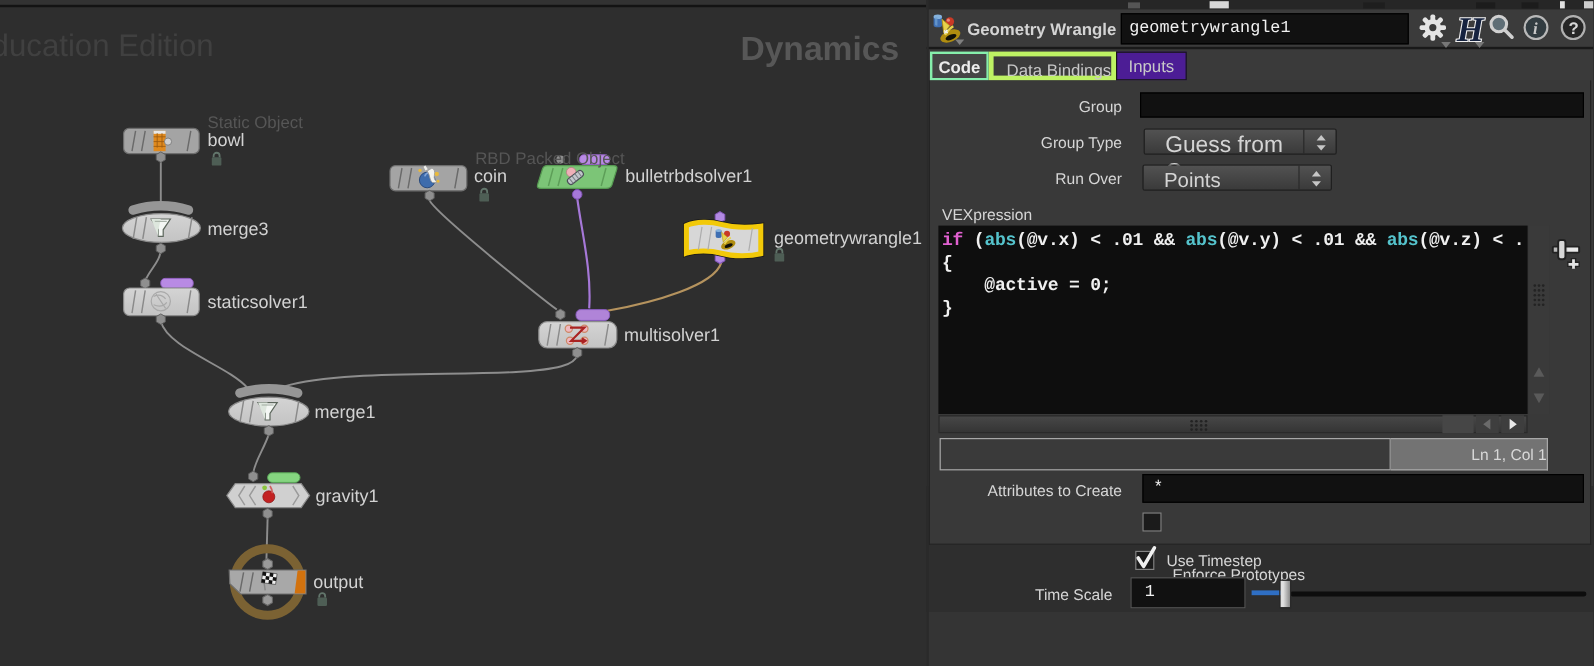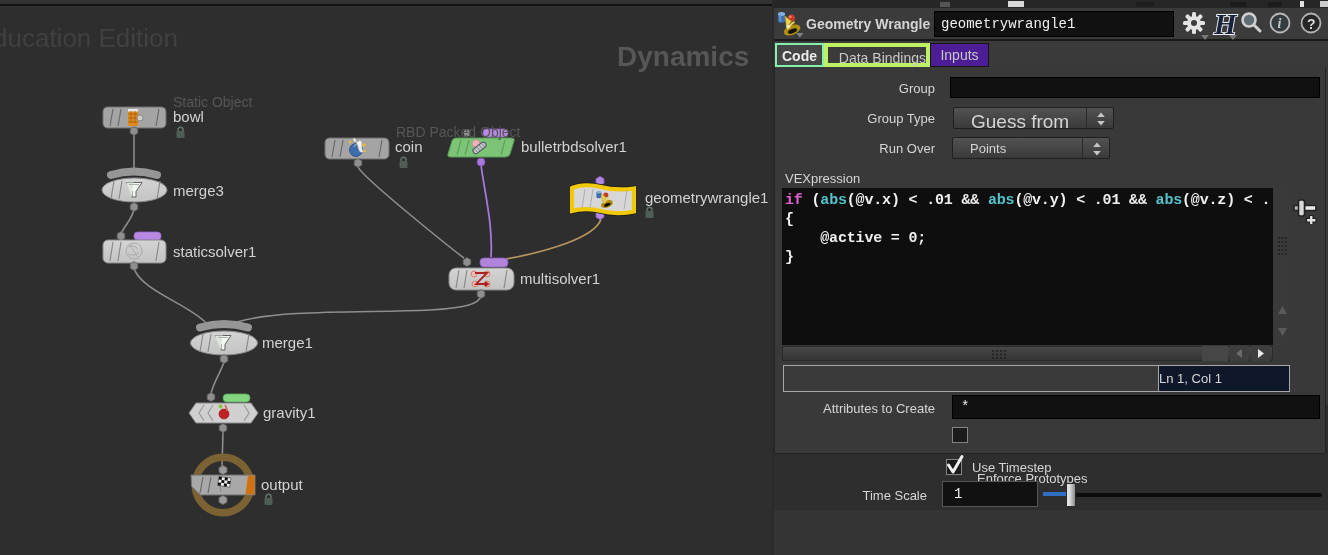--- a/index.html
+++ b/index.html
@@ -13,21 +13,21 @@
   .mono{font-family:"Liberation Mono",monospace;}
 </style>
 </head>
 <body>
 <div id="page">
 
   <div class="abs" style="left:0;top:0;width:772px;height:555px;background:#2e2e2e;">
     <div class="abs" style="left:0;top:0;width:772px;height:5px;background:#323232;"></div>
     <div class="abs" style="left:0;top:4px;width:772px;height:2px;background:#131313;"></div>
     <div class="abs" style="left:-7px;top:23px;color:#404040;font-size:26px;">ducation Edition</div>
-    <div class="abs" style="left:617px;top:25px;color:#575757;font-size:28px;font-weight:bold;margin-top:16px;">Dynamics</div>
+    <div class="abs" style="left:617px;top:25px;color:#575757;font-size:28px;font-weight:bold;">Dynamics</div>
     <svg class="abs" style="left:0;top:0;" width="772" height="555" viewBox="0 0 772 555">
       <defs>
         <linearGradient id="gnode" x1="0" y1="0" x2="0" y2="1">
           <stop offset="0" stop-color="#adadad"></stop>
             <stop offset="1" stop-color="#9c9c9c"></stop>
         </linearGradient>
         <linearGradient id="gnodeL" x1="0" y1="0" x2="0" y2="1">
           <stop offset="0" stop-color="#d4d4d4"></stop>
             <stop offset="1" stop-color="#c3c3c3"></stop>
         </linearGradient>
@@ -303,21 +303,21 @@
       <div class="abs" style="left:17px;top:3px;color:#d4d4d4;font-size:19px;">Guess from Group</div>
       <div class="abs" style="right:26px;top:0;width:1px;height:20px;background:#2a2a2a;"></div>
       <svg class="abs" style="right:5px;top:3px;" width="14" height="16" viewBox="0 0 14 16">
         <path d="M7,1.5 L10.8,6 L3.2,6 Z" fill="#c6c6c6"></path>
           <path d="M7,14.5 L10.8,10 L3.2,10 Z" fill="#c6c6c6"></path>
       </svg>
     </div>
 
     <div class="lbl rlbl" style="left:63px;top:141px;width:100px;">Run Over</div>
     <div class="abs" style="left:180px;top:137px;width:158px;height:22px;background:linear-gradient(#525252,#3a3a3a);border:1px solid #1f1f1f;border-radius:2px;">
-      <div class="abs" style="left:17px;top:3px;color:#d4d4d4;font-size:13px;">Points</div>
+      <div class="abs" style="left:17px;top:3px;color:#d4d4d4;font-size:17px;">Points</div>
       <div class="abs" style="right:26px;top:0;width:1px;height:20px;background:#2a2a2a;"></div>
       <svg class="abs" style="right:5px;top:3px;" width="14" height="16" viewBox="0 0 14 16">
         <path d="M7,1.5 L10.8,6 L3.2,6 Z" fill="#c6c6c6"></path>
           <path d="M7,14.5 L10.8,10 L3.2,10 Z" fill="#c6c6c6"></path>
       </svg>
     </div>
 
     <div class="lbl" style="left:13px;top:171px;">VEXpression</div>
     <div class="abs mono" style="left:10px;top:188px;width:491px;height:157px;background:#0e0e0e;color:#f0f0f0;font-size:15px;font-weight:bold;line-height:19px;letter-spacing:-0.18px;overflow:hidden;white-space:pre;padding:3px 0 0 3px;"><span style="color:#e060d0">if</span> (<span style="color:#55c3cc">abs</span>(@v.x) &lt; .01 &amp;&amp; <span style="color:#55c3cc">abs</span>(@v.y) &lt; .01 &amp;&amp; <span style="color:#55c3cc">abs</span>(@v.z) &lt; .
 {
@@ -381,21 +381,21 @@
           <path d="M12,3 L6,7.5 L12,12 Z" fill="#6a6a6a"></path>
         </svg>
     </div>
     <div class="abs" style="left:479px;top:346px;width:19px;height:15px;background:#3e3e3e;">
       <svg width="19" height="15" viewBox="0 0 19 15">
           <path d="M7,3 L13,7.5 L7,12 Z" fill="#e8e8e8"></path>
         </svg>
     </div>
 
     <div class="abs" style="left:11px;top:365px;width:376px;height:27px;background:#3a3a3a;border:1.5px solid #a8a8a8;"></div>
-    <div class="abs" style="left:387px;top:365px;width:131px;height:27px;background:#0f172a;border:1.5px solid #a8a8a8;border-left:none;color:#d8d8d8;font-size:13px;text-align:left;line-height:25px;">Ln 1, Col 1</div>
+    <div class="abs" style="left:387px;top:365px;width:131px;height:27px;background:#737373;border:1.5px solid #a8a8a8;border-left:none;color:#d8d8d8;font-size:13px;text-align:right;line-height:25px;">Ln 1, Col 1</div>
 
     <div class="lbl rlbl" style="left:13px;top:401px;width:150px;">Attributes to Create</div>
     <div class="field mono" style="left:180px;top:395px;width:368px;height:24px;color:#f0f0f0;font-size:14px;line-height:22px;padding-left:8px;">*</div>
 
     <div class="abs" style="left:180px;top:427px;width:16px;height:16px;background:#1b1b1b;border:1px solid #848484;"></div>
     <div class="lbl" style="left:205px;top:428px;margin-top:43px;">Enforce Prototypes</div>
 
     <div class="abs" style="left:174px;top:459px;width:16px;height:16px;background:#1b1b1b;border:1px solid #848484;"></div>
     <svg class="abs" style="left:173px;top:454px;" width="22" height="22" viewBox="0 0 22 22">
       <path d="M3.5,11 L8,18 L17,2.5" fill="none" stroke="#f0f0f0" stroke-width="3" stroke-linecap="round" stroke-linejoin="round"></path>

